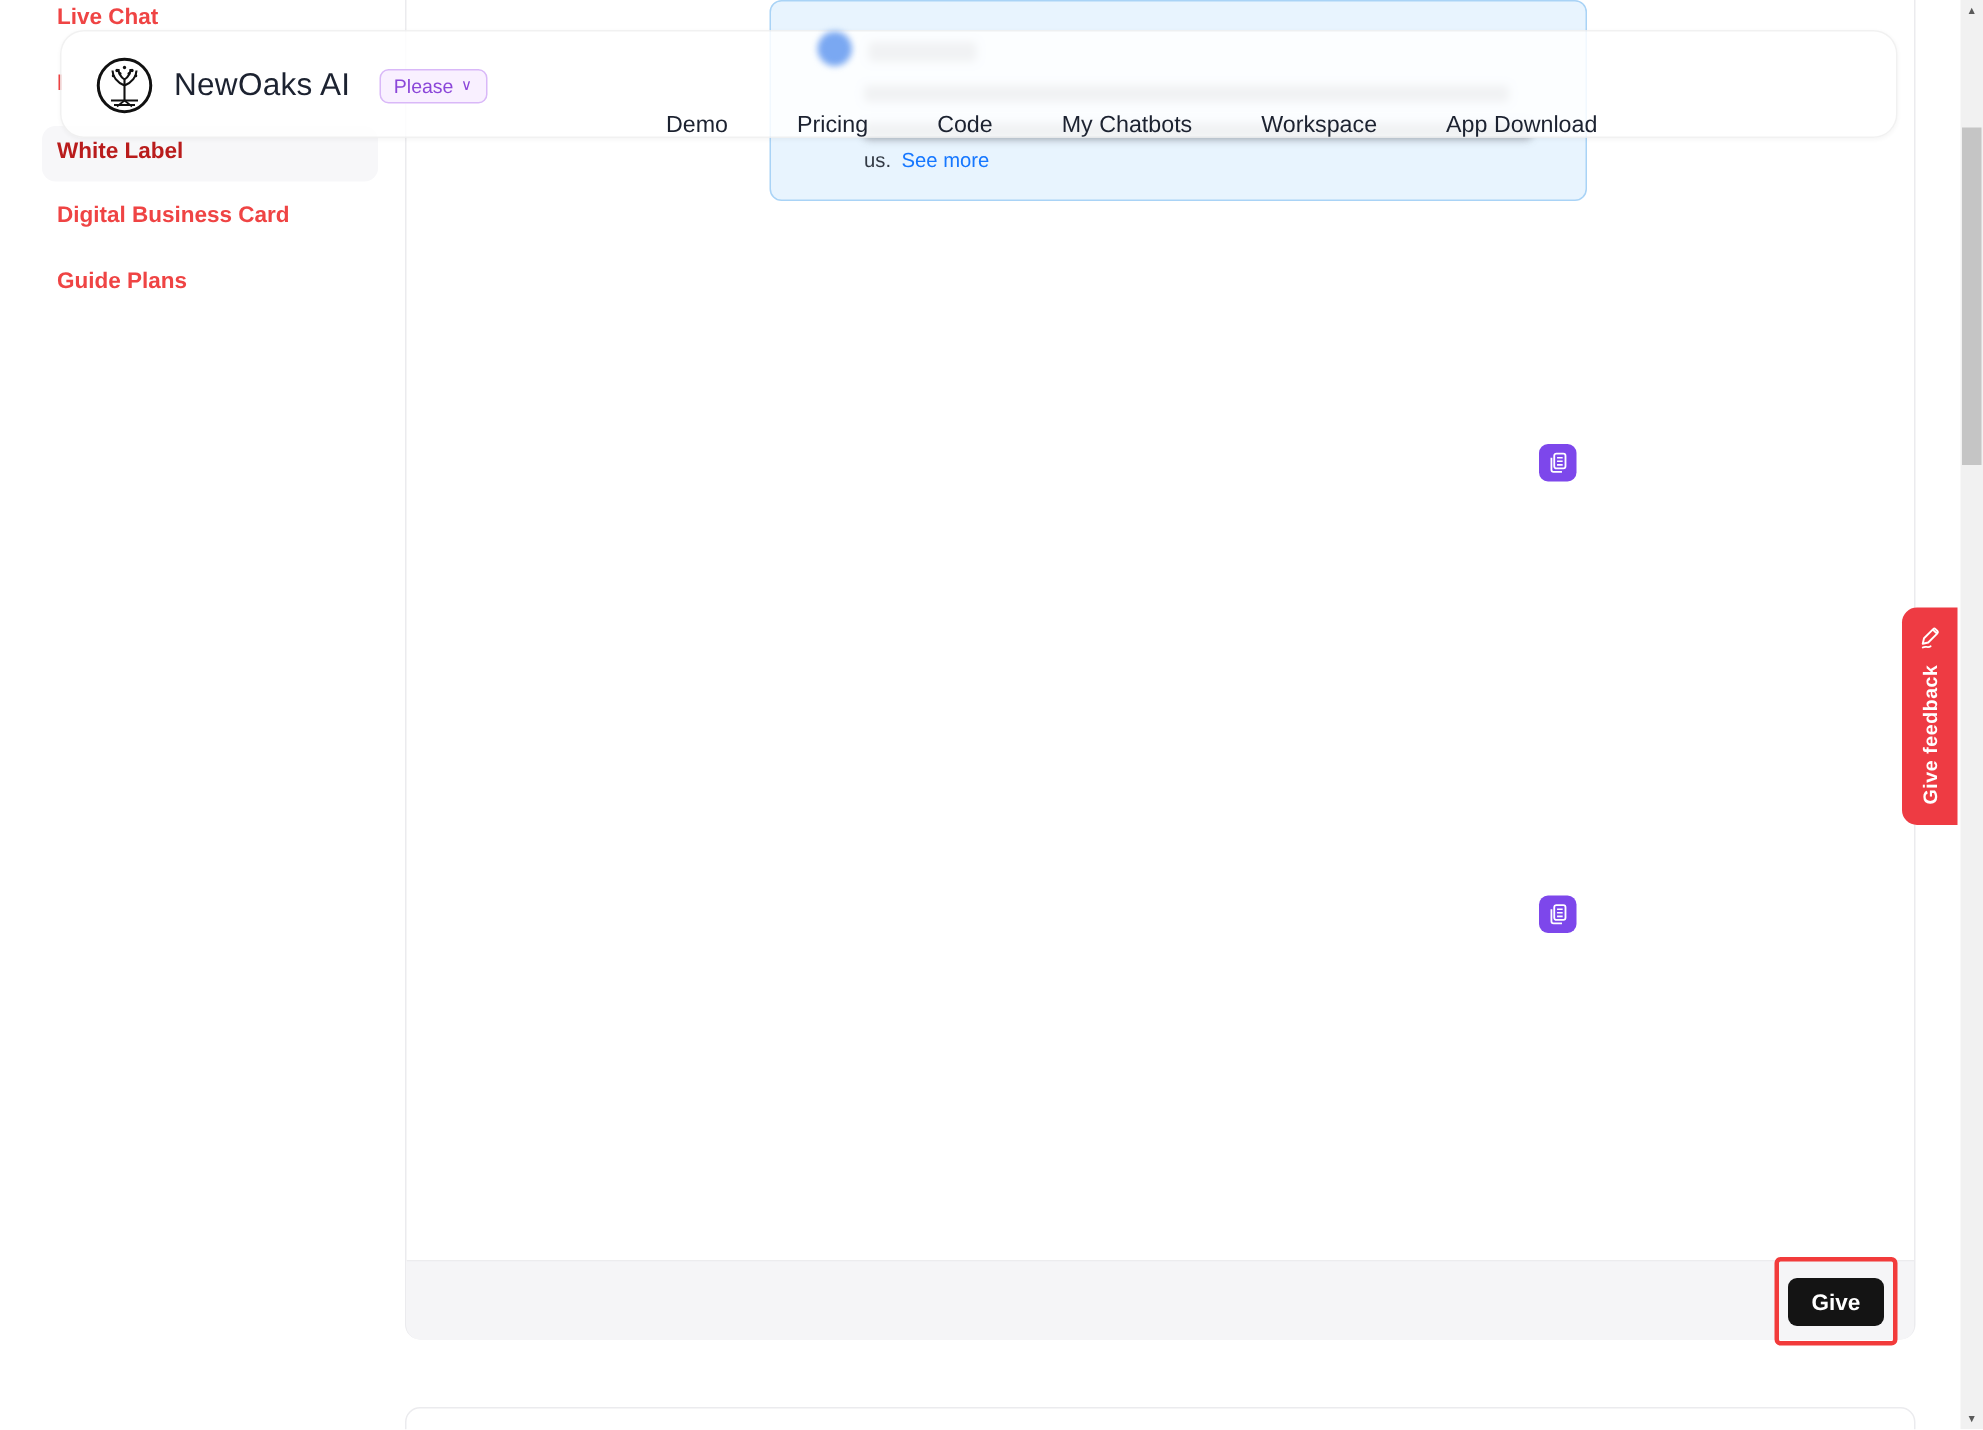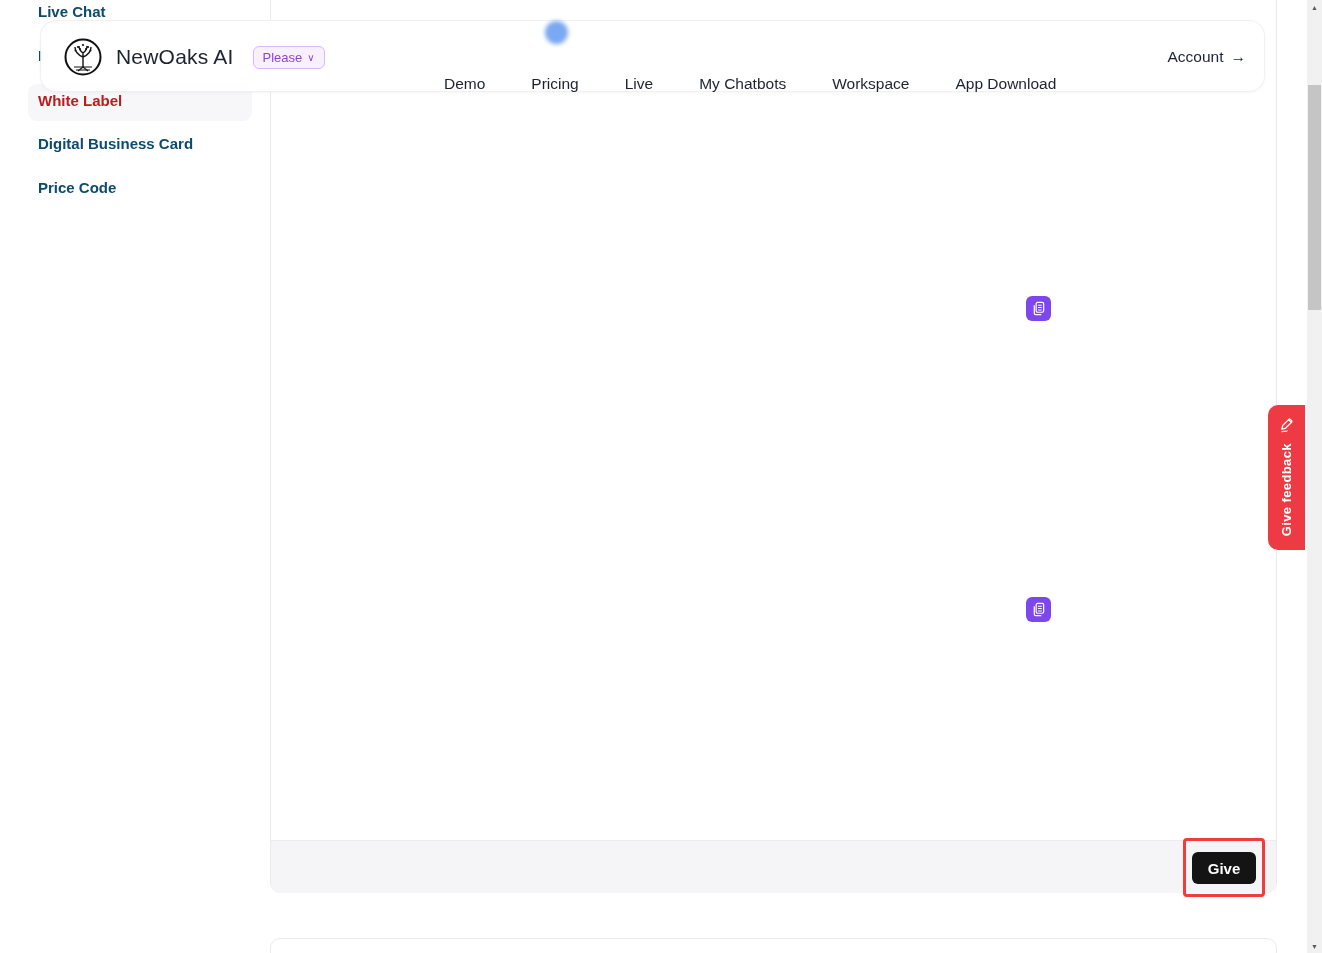--- a/index.html
+++ b/index.html
@@ -1,21 +1,21 @@
 <!DOCTYPE html>
 <html><head>
 <meta charset="utf-8">
 <style>
   * { margin:0; padding:0; box-sizing:border-box; }
   html,body { width:1322px; height:953px; background:#fff; font-family:"Liberation Sans",sans-serif; overflow:hidden; }
   .page { position:relative; width:1322px; height:953px; background:#fff; overflow:hidden; }
 
   
   .sidebar { position:absolute; left:0; top:0; width:270px; height:953px; background:#fff; z-index:3; }
-  .side-item { position:absolute; left:38px; font-size:15px; font-weight:700; color:#0c4a6e; cursor:pointer; white-space:nowrap; }
+  .side-item { position:absolute; left:38px; font-size:15px; font-weight:700; color:#ef4444; cursor:pointer; white-space:nowrap; }
   .side-item.active { color:#b91c1c; }
   .side-hl { position:absolute; left:28px; top:84px; width:224px; height:37px; background:#f7f7f9; border-radius:9px; }
 
   
   .card { position:absolute; left:270px; top:-40px; width:1007px; height:933px; background:#fff; border:1px solid #ebebee; border-radius:10px; z-index:2; }
   .card2 { position:absolute; left:270px; top:938px; width:1007px; height:60px; background:#fff; border:1px solid #ebebee; border-radius:10px 10px 0 0; z-index:2; }
 
   
   .reminder { position:absolute; left:513px; top:0px; width:545px; height:134px; background:#e8f4fe; border:1px solid #a9d3f6; border-radius:8px; z-index:5; }
   .blur-bar { position:absolute; background:#99a0aa; border-radius:3px; filter:blur(3px); opacity:.85; }
@@ -79,25 +79,32 @@
 <body>
 
 <div class="page">
 
   <div class="sidebar">
     <div class="side-hl"></div>
     <div class="side-item" style="top:3px;">Live Chat</div>
     <div class="side-item" style="top:47px;">I</div>
     <div class="side-item active" style="top:92px;">White Label</div>
     <div class="side-item" style="top:135px;">Digital Business Card</div>
-    <div class="side-item" style="top:179px;">Price Code</div>
+    <div class="side-item" style="top:179px;">Guide Plans</div>
   </div>
 
   <div class="card"></div>
 
+  <div class="reminder">
+    <div class="blur-bar" style="left:65px;top:27px;width:72px;height:13px;"></div>
+    <div class="blur-bar" style="left:62px;top:56px;width:430px;height:11px;"></div>
+    <div class="blur-bar" style="left:62px;top:81px;width:445px;height:11px;"></div>
+    <span class="reminder-tail">us.</span>
+    <span class="reminder-link">See more</span>
+  </div>
   <div class="reminder-avatar"></div>
 
   <div class="nav">
     <div class="brand-group">
       <svg class="logo" viewBox="0 0 40 40">
         <circle cx="20" cy="20" r="17.5" fill="none" stroke="#111" stroke-width="2"></circle>
         <path d="M20 30 V15 M20 20 C15 18 12 14 12 10 M20 20 C25 18 28 14 28 10 M20 16 C17 14 16 11 16 9 M20 16 C23 14 24 11 24 9" fill="none" stroke="#111" stroke-width="1.4"></path>
         <circle cx="20" cy="8" r="1.1" fill="#111"></circle>
           <circle cx="15" cy="10" r="1.1" fill="#111"></circle>
           <circle cx="25" cy="10" r="1.1" fill="#111"></circle>
@@ -110,28 +117,24 @@
       </svg>
       <span class="brand">NewOaks AI</span>
       <span class="chip">
         <span>Please</span>
         <span class="caret">∨</span>
       </span>
     </div>
     <div class="menu">
       <span class="menu-item">Demo</span>
       <span class="menu-item">Pricing</span>
-      <span class="menu-item">Live</span>
+      <span class="menu-item">Code</span>
       <span class="menu-item">My Chatbots</span>
       <span class="menu-item">Workspace</span>
       <span class="menu-item">App Download</span>
-    </div>
-    <div class="account">
-      <span>Account</span>
-      <span>→</span>
     </div>
   </div>
 
   <div class="row-label" style="top:172px;">
     <span class="req">*</span><span>Payment Url:</span>
   </div>
   <div class="field" style="top:164px;">
     <div class="input">https://cloud.activepieces.com/api/v1/webhooks/EKJHCo2908RfbKeWi2fXo/sync</div>
   </div>
 

